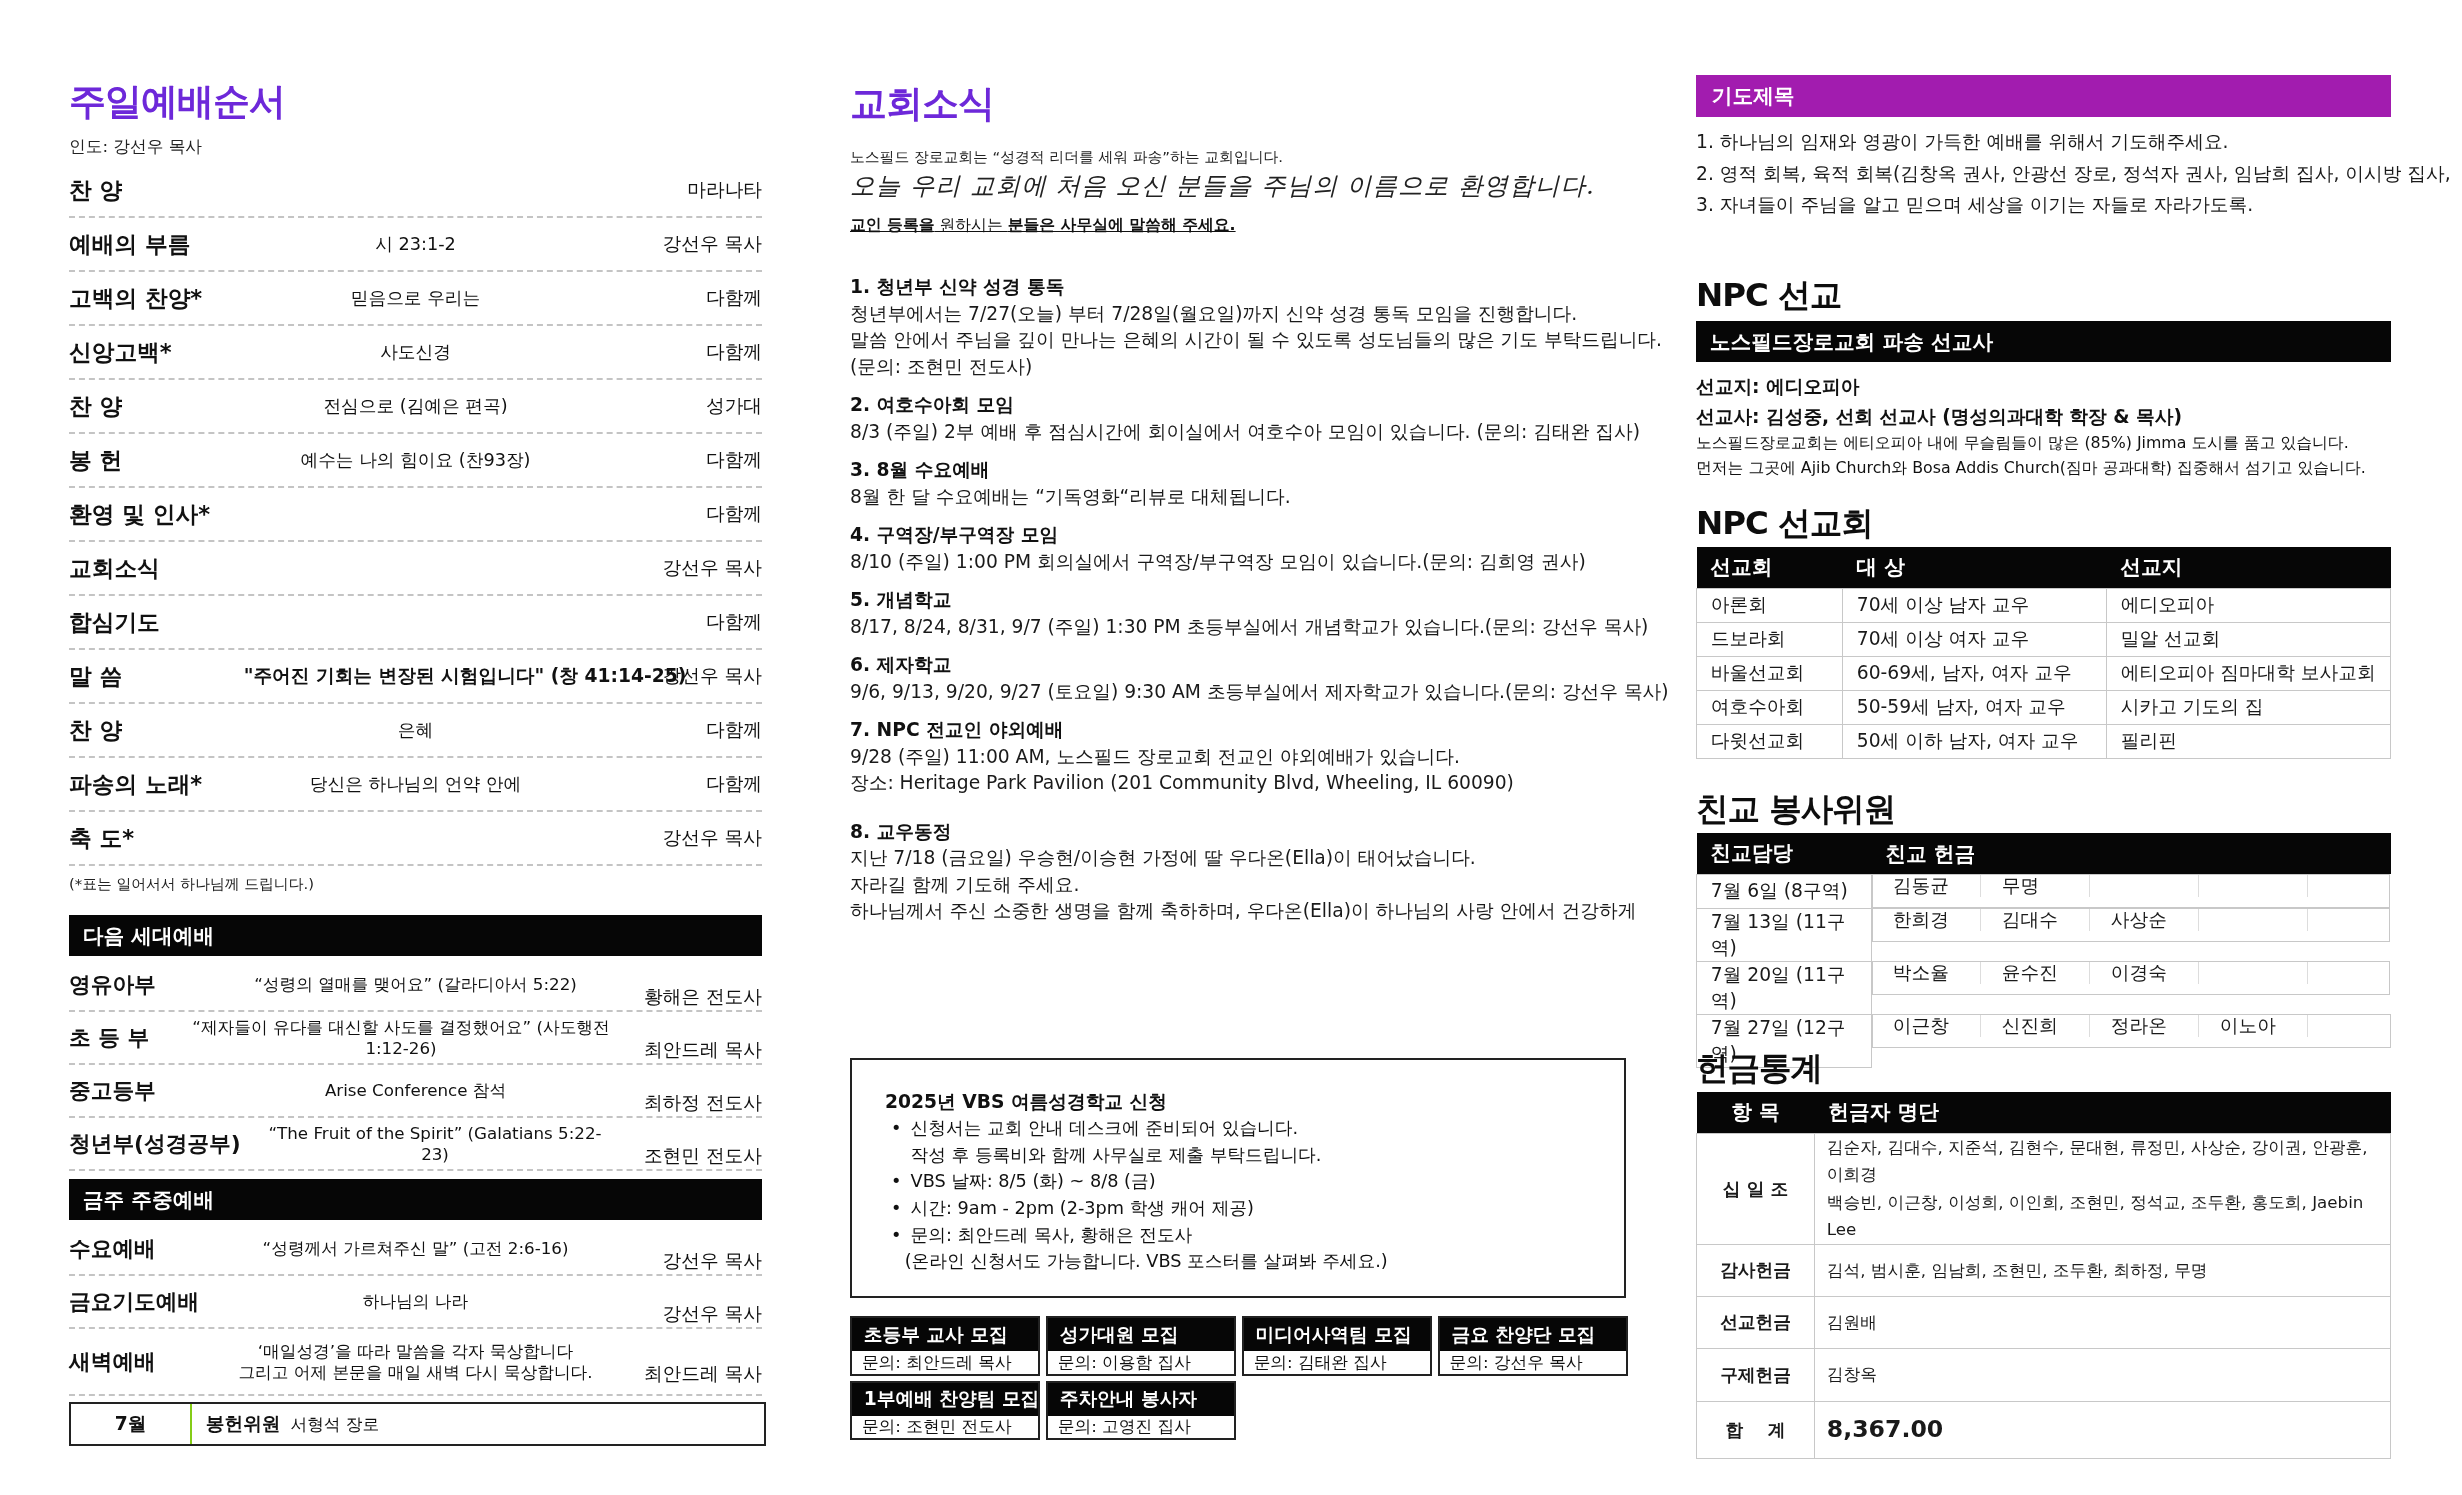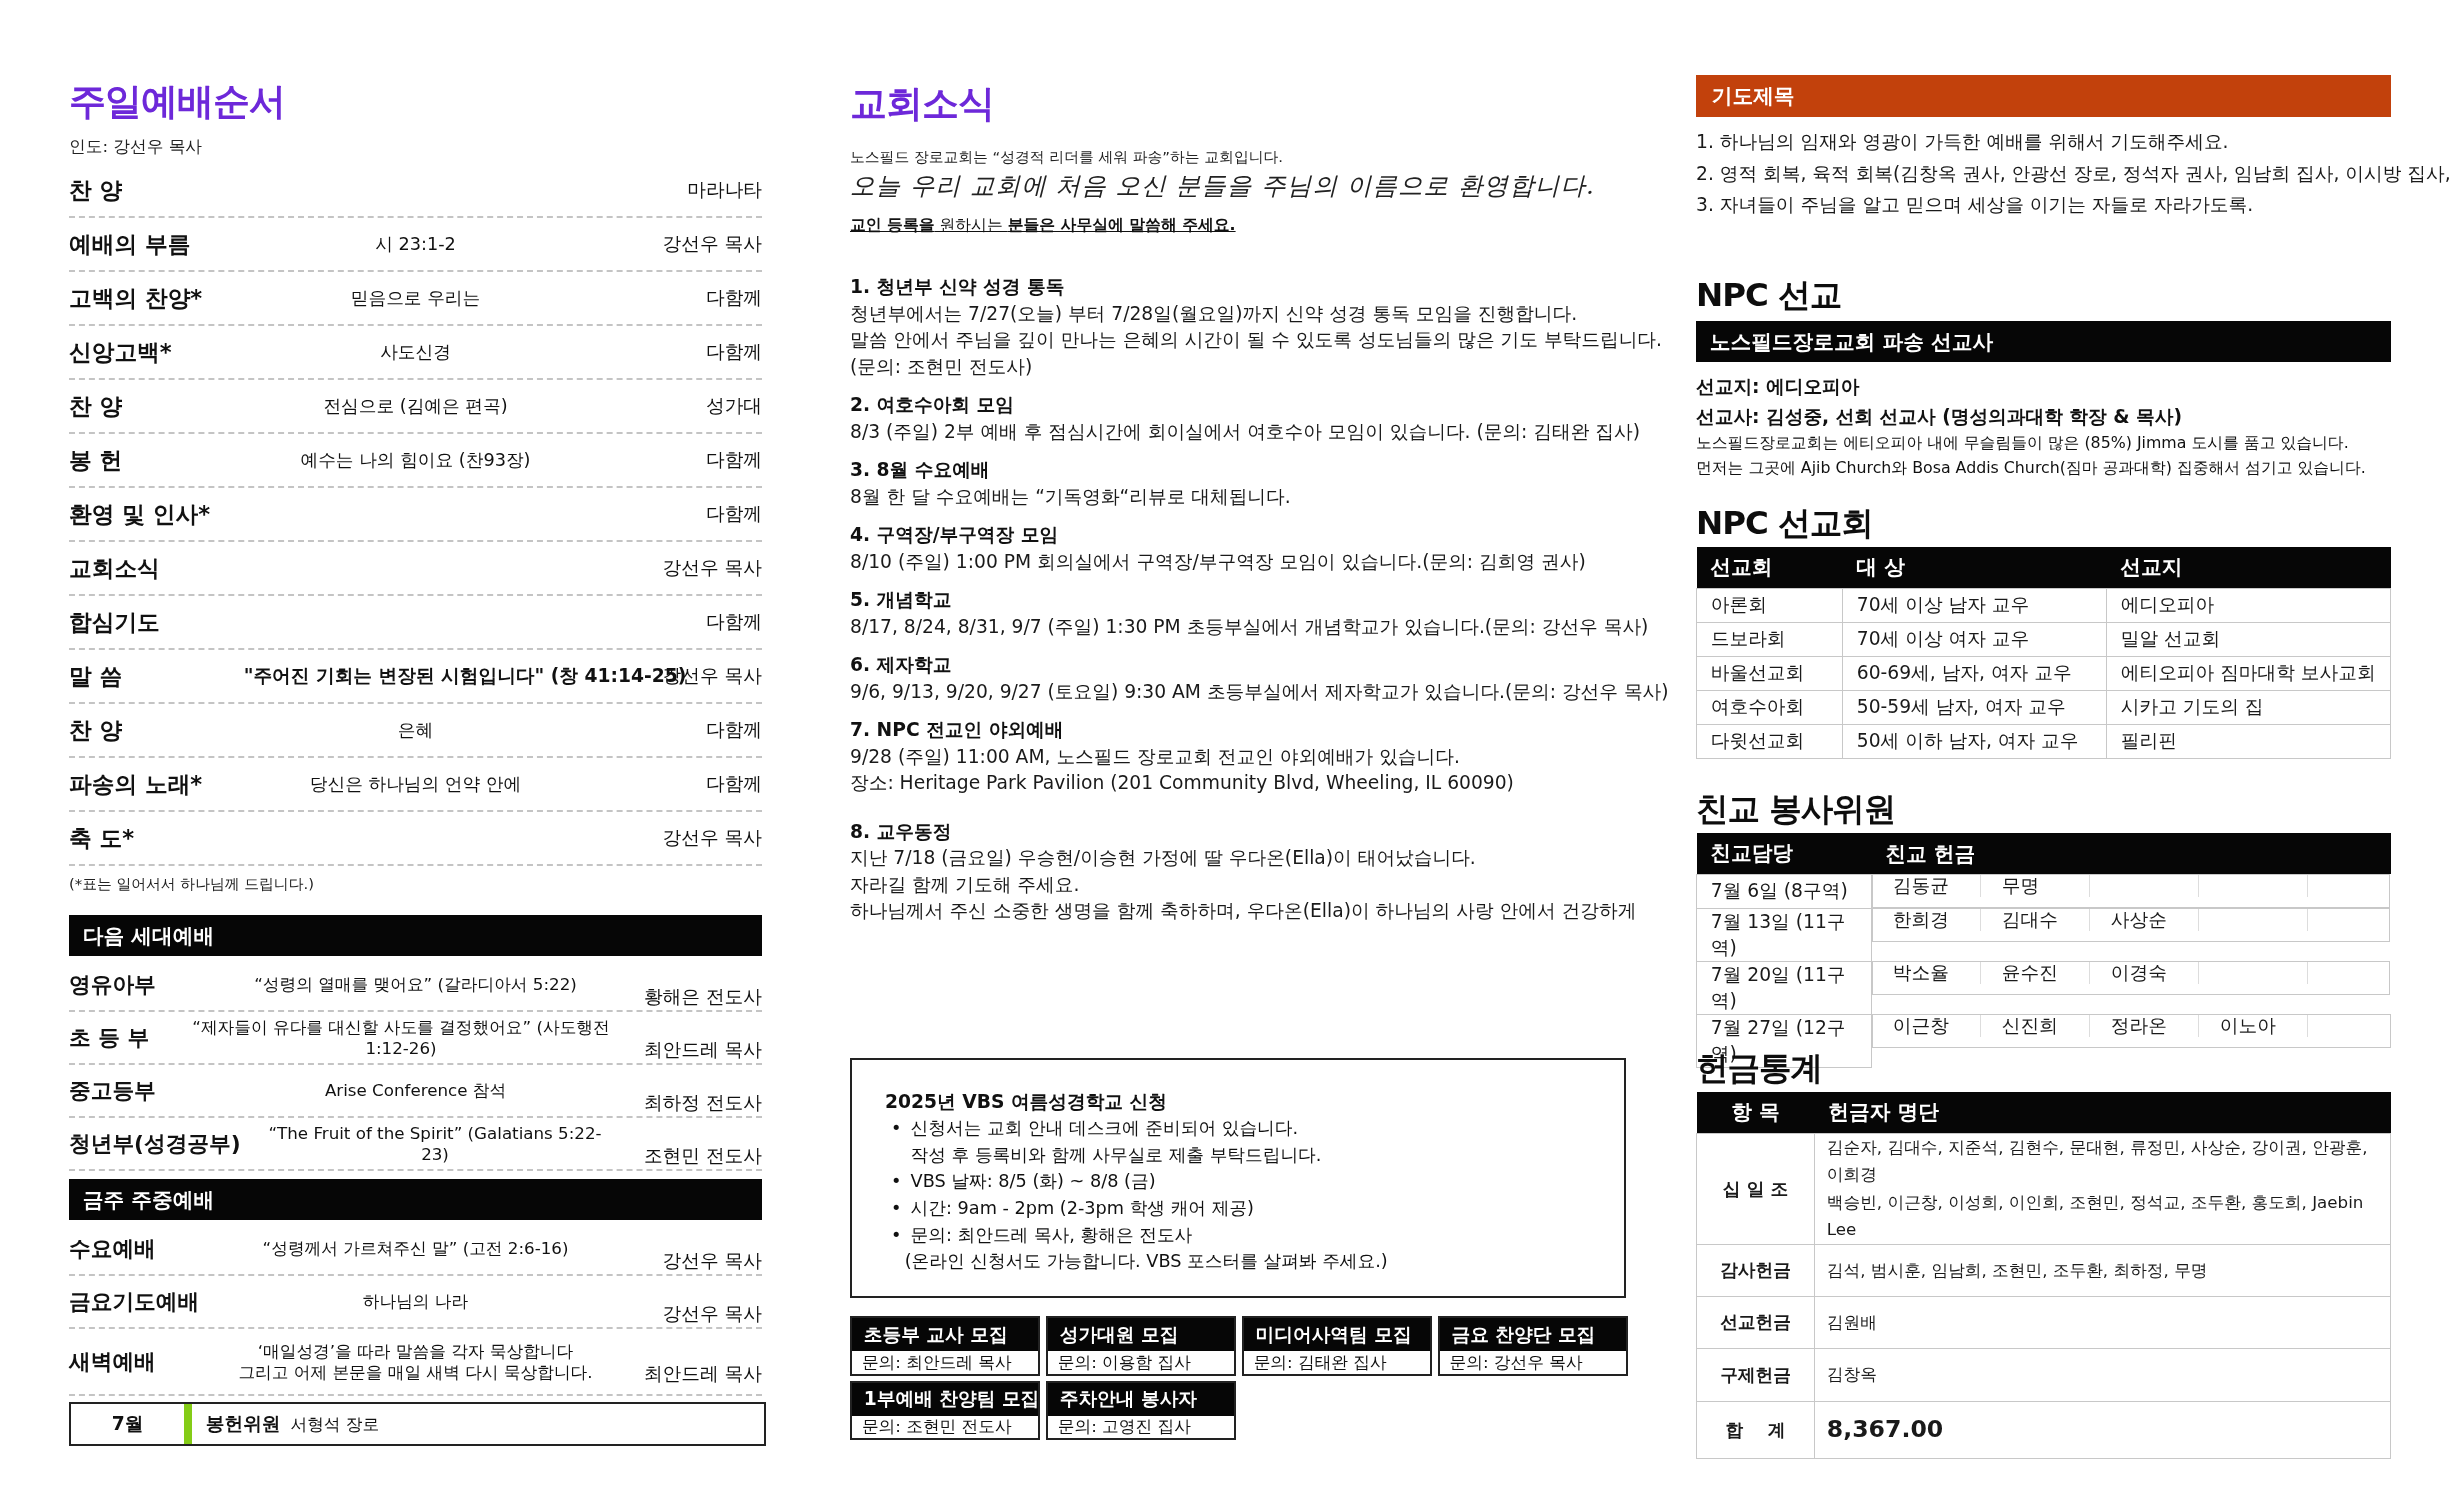--- a/index.html
+++ b/index.html
@@ -27,21 +27,21 @@
   .black-bar { background: #060606; color: #fff; font-size: 20.7px; font-weight: bold; padding-left: 13.8px; display: flex; align-items: center; }
   .sec-bar { position: absolute; left: 0; width: 693px; height: 41px; }
   .sub-list { position: absolute; left: 0; width: 693px; }
   .sub-row { height: 53px; display: flex; align-items: center; border-bottom: 2px dashed #c4c4c4; position: relative; }
   .sub-row .s-name { font-weight: bold; font-size: 21.7px; white-space: nowrap; }
   .sub-row .s-mid { position: absolute; left: 148px; right: 148px; text-align: center; font-size: 16.7px; line-height: 1.25; }
   .sub-row .s-right { margin-left: auto; font-size: 18.7px; white-space: nowrap; margin-top: 24px; }
   .sub-row.tall { height: 67px; }
 
   .month-box { position: absolute; left: 0; top: 1402px; width: 697px; height: 44px; border: 2px solid #222; display: flex; align-items: center; }
-  .month-box .m-cell { width: 121px; height: 100%; border-right: 8px solid #84cc16; display: flex; align-items: center; justify-content: center; font-weight: bold; font-size: 18.7px; }
+  .month-box .m-cell { width: 121px; height: 100%; border-right: 2px solid #84cc16; display: flex; align-items: center; justify-content: center; font-weight: bold; font-size: 18.7px; }
   .month-box .m-label { font-weight: bold; font-size: 18.7px; margin-left: 13.8px; }
   .month-box .m-val { font-size: 16.7px; margin-left: 9.9px; }
 
   
   #mid .big-title { position: absolute; top: 79px; left: 0; }
   .intro1 { position: absolute; top: 148px; left: 0; font-size: 14.8px; color: #222; }
   .intro2 { position: absolute; top: 169px; left: 0; font-size: 24.6px; font-family: "DejaVu Serif", serif; font-style: italic; color: #222; letter-spacing: 1px; }
   .intro3 { position: absolute; top: 215px; left: 0; font-size: 15.8px; text-decoration: underline; }
   .intro3 b { font-weight: bold; }
   .news-list { position: absolute; top: 274px; left: 0; width: 788px; }
@@ -55,21 +55,21 @@
   .vbs-line { font-size: 17.7px; line-height: 26.6px; padding-left: 5.9px; }
   .vbs-line .bullet { display: inline-block; width: 19.7px; }
   .vbs-line.indent { padding-left: 25.6px; }
 
   .recruit-grid { position: absolute; left: 0; top: 1316px; width: 778px; display: flex; flex-wrap: wrap; gap: 4.9px 5.9px; }
   .recruit { width: 190px; border: 2px solid #222; }
   .recruit .r-head { background: #060606; color: #fff; font-weight: bold; font-size: 18.7px; height: 33px; display: flex; align-items: center; padding-left: 11.8px; white-space: nowrap; }
   .recruit .r-body { font-size: 16.7px; height: 22.7px; display: flex; align-items: center; padding-left: 9.9px; }
 
   
-  .gray-bar { position: absolute; top: 75px; left: 0; width: 695px; height: 42px; background: #c2410c; color: #fff; font-size: 20.7px; font-weight: bold; display: flex; align-items: center; padding-left: 15.8px; }
+  .gray-bar { position: absolute; top: 75px; left: 0; width: 695px; height: 42px; background: #a21caf; color: #fff; font-size: 20.7px; font-weight: bold; display: flex; align-items: center; padding-left: 15.8px; }
   .prayer-list { position: absolute; top: 126px; left: 0; width: 699px; }
   .prayer-item { font-size: 18.7px; line-height: 31.5px; color: #1a1a1a; white-space: nowrap; }
   .prayer-item.cont { padding-left: 15.8px; }
 
   .r-title { position: absolute; left: 0; font-weight: bold; font-size: 32.5px; color: #0d0d0d; letter-spacing: -1px; }
   .r-bar { position: absolute; left: 0; width: 695px; height: 41px; }
   .mission-lines { position: absolute; top: 372px; left: 0; width: 699px; }
   .mission-lines .ml-b { font-weight: bold; font-size: 18.7px; line-height: 29.6px; }
   .mission-lines .ml { font-size: 15.8px; line-height: 24.6px; white-space: nowrap; }
 

